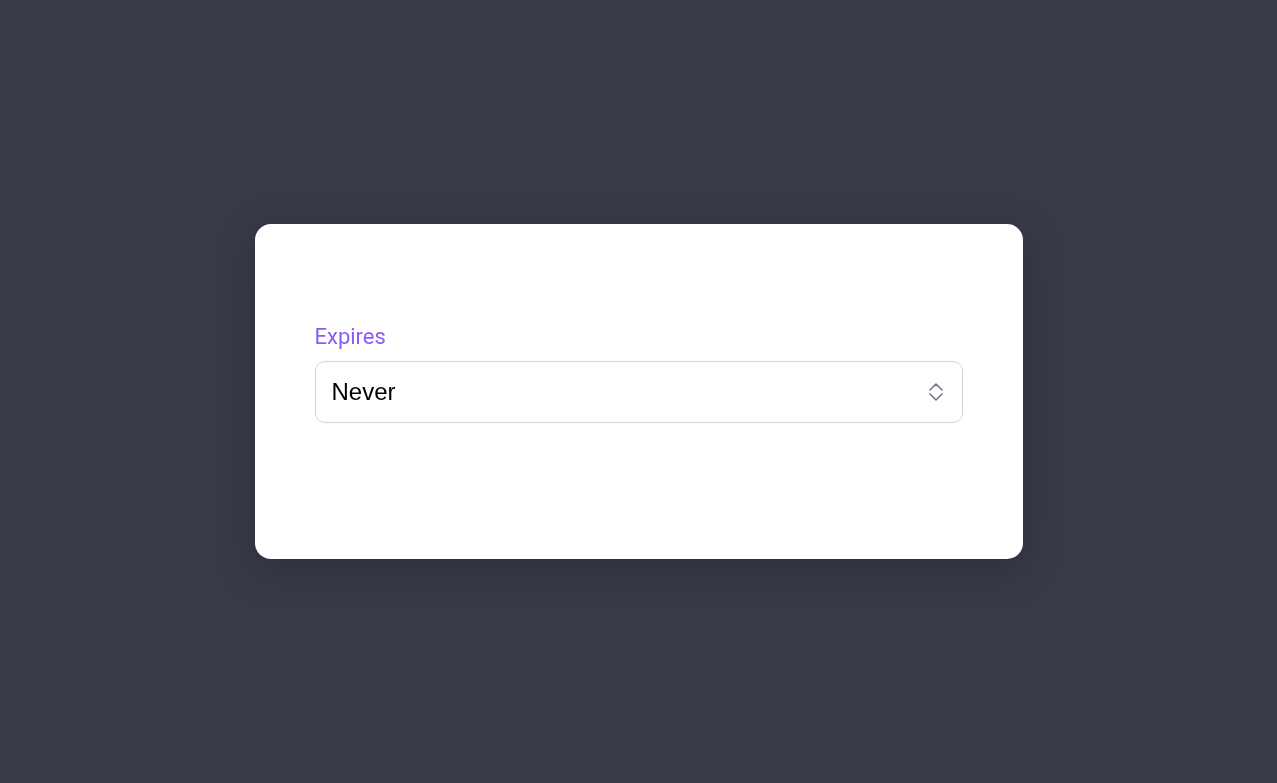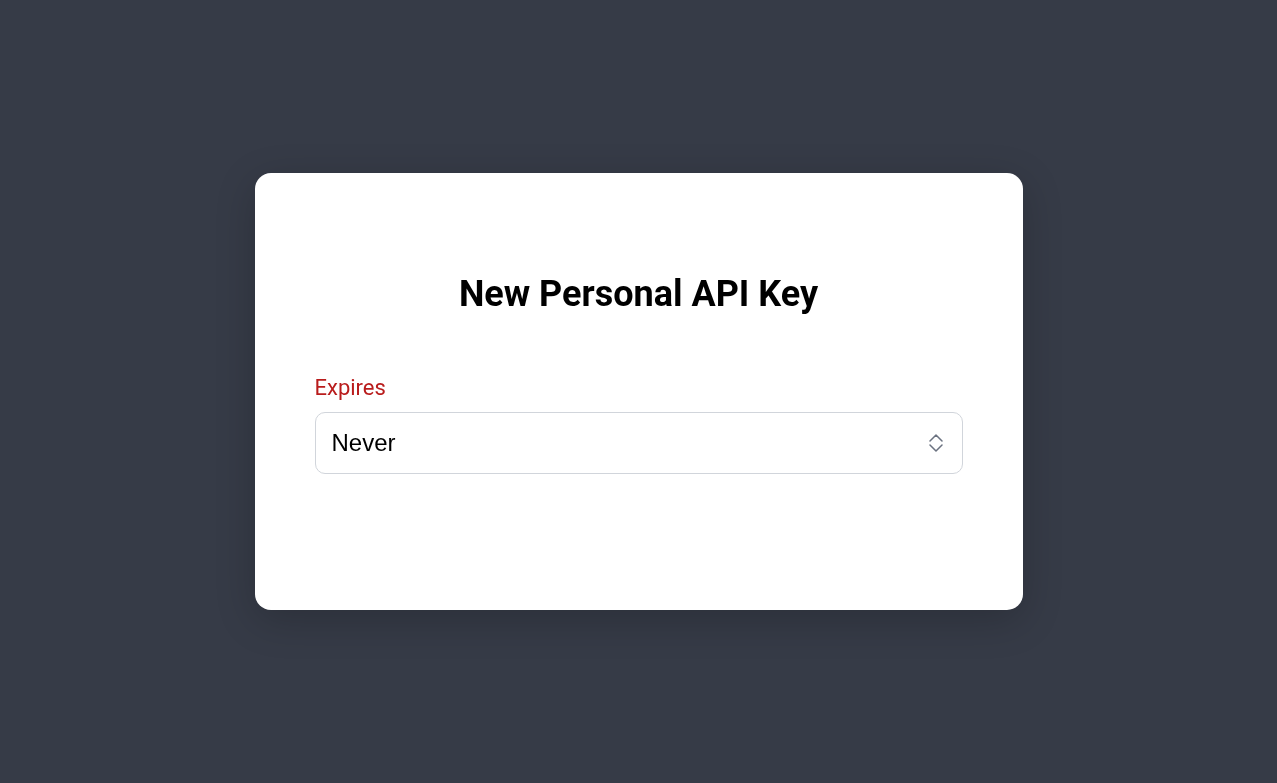--- a/index.html
+++ b/index.html
@@ -35,21 +35,21 @@
     }
     
     .form-group {
       margin-bottom: 36px;
     }
     
     .form-label {
       display: block;
       font-size: 22px;
       font-weight: 400;
-      color: #b91c1c;
+      color: #8b5cf6;
       margin-bottom: 12px;
     }
     
     .select-wrapper {
       position: relative;
       width: 100%;
     }
     
     .select-field {
       width: 100%;
@@ -92,21 +92,20 @@
       background-color: #000000;
       border: none;
       border-radius: 10px;
       cursor: pointer;
     }
   </style>
 </head>
 <body>
 
 <div class="modal">
-  <h1 class="modal-title">New Personal API Key</h1>
   
   <div class="form-group">
     <label class="form-label">Expires</label>
     <div class="select-wrapper">
       <button class="select-field">
         <span>Never</span>
       </button>
       <div class="select-icon">
         <svg class="chevron" viewBox="0 0 14 8" fill="none" stroke="#6b7280" stroke-width="1.5" stroke-linecap="round" stroke-linejoin="round">
           <path d="M1 7 L7 1 L13 7"></path>

